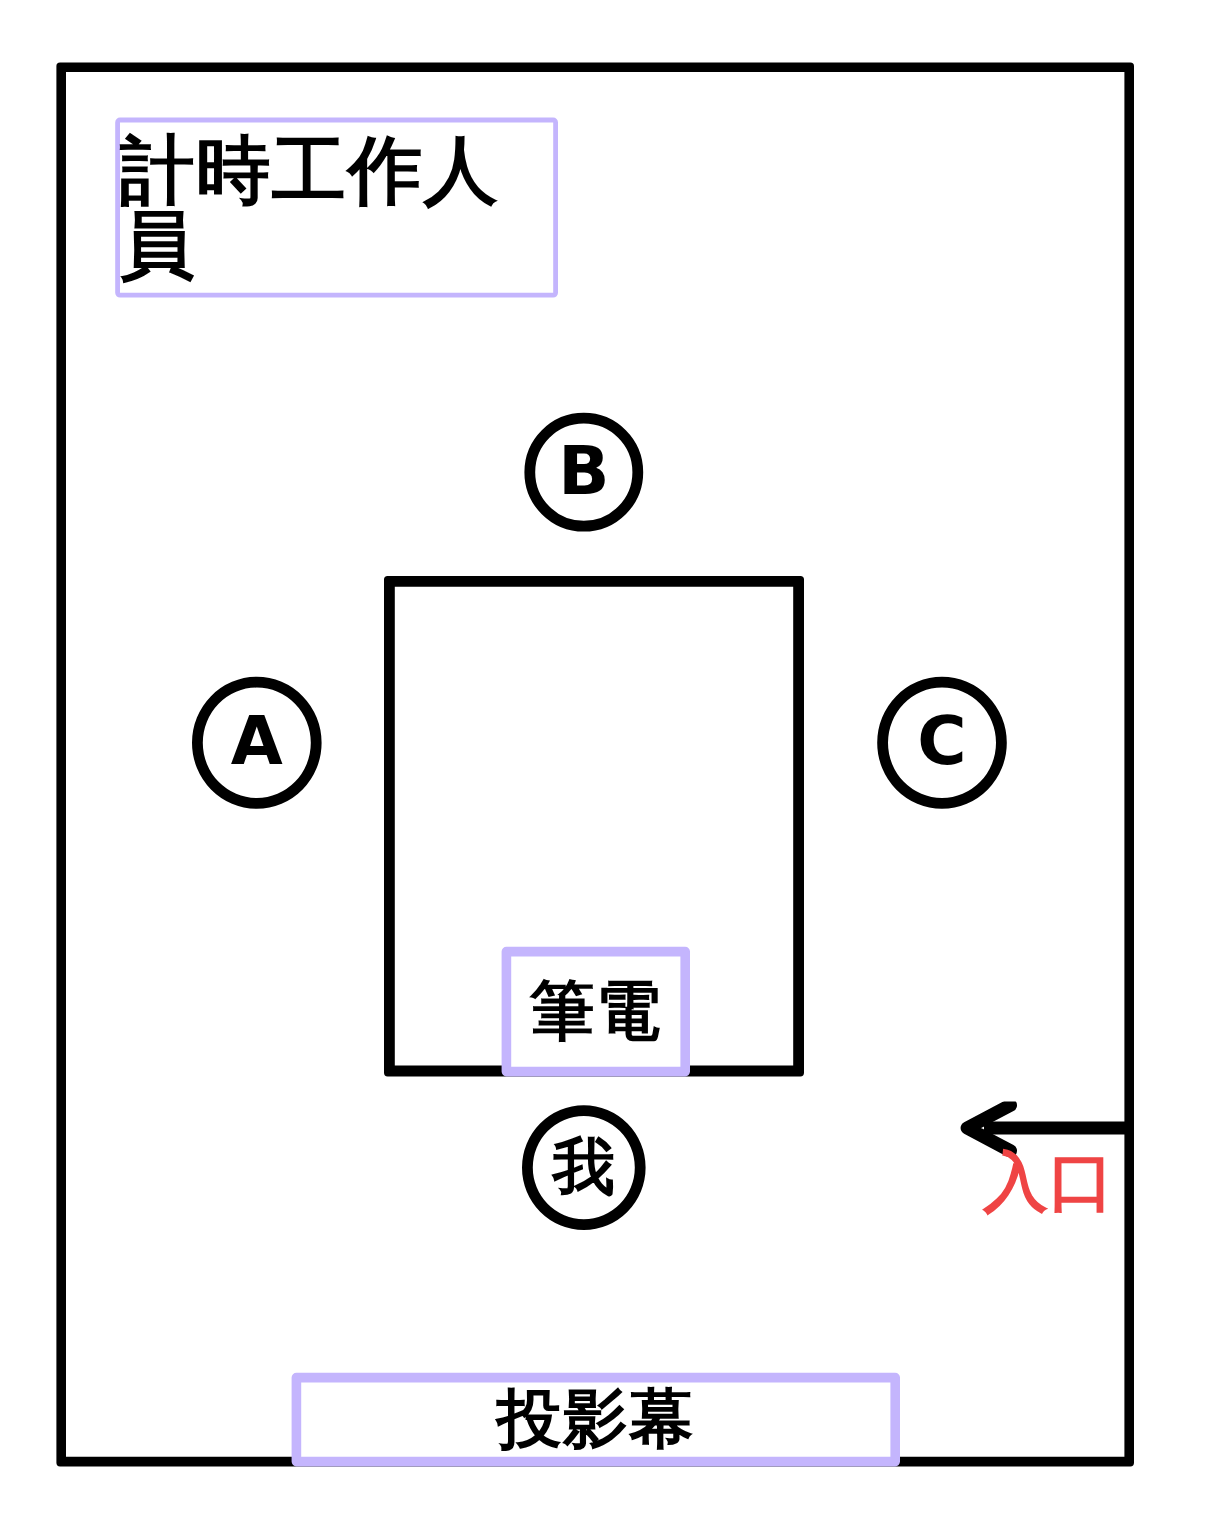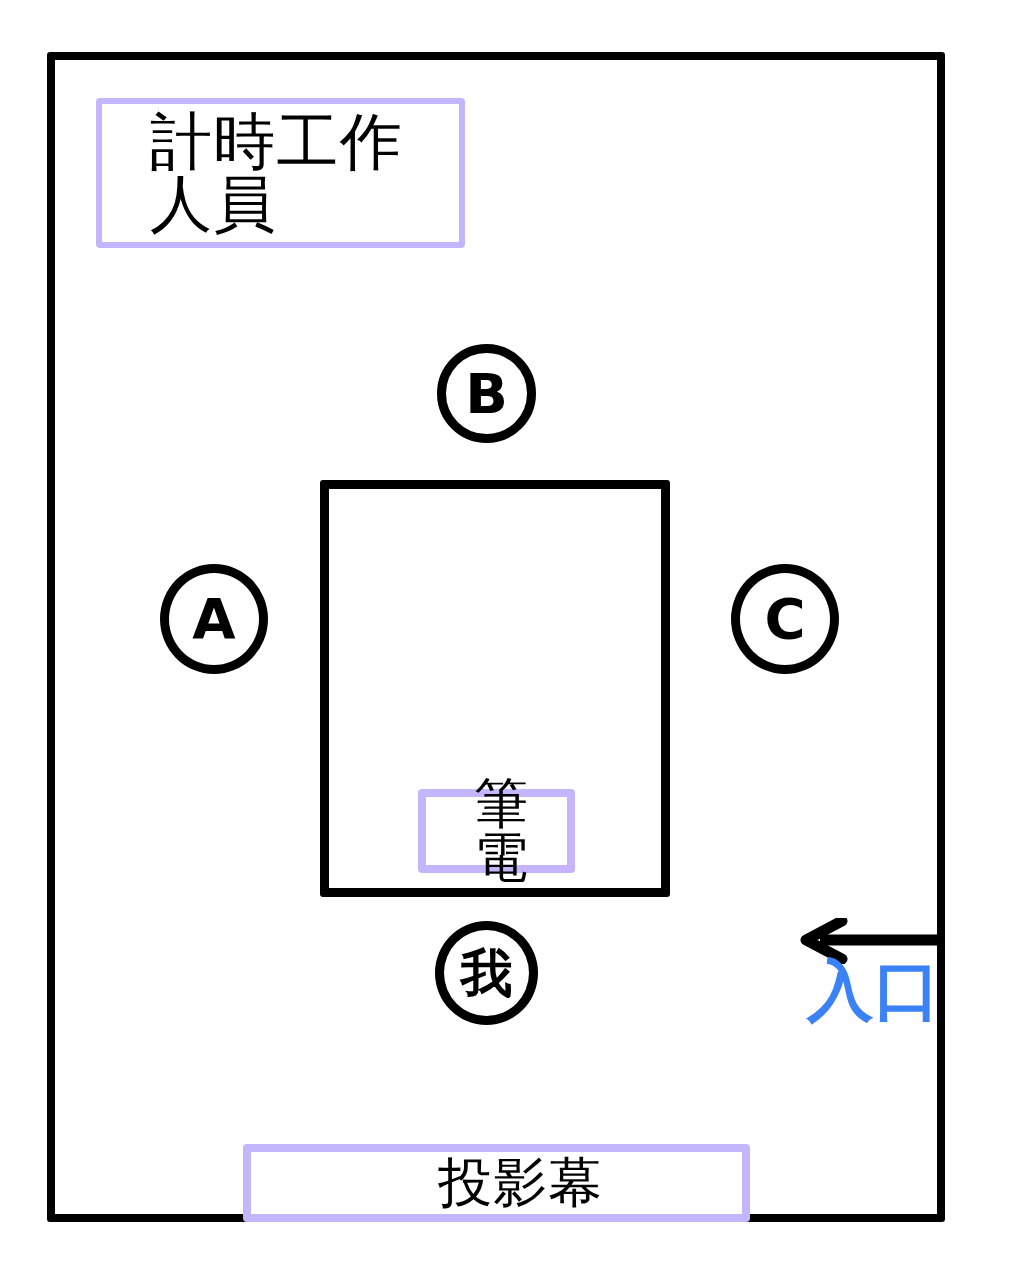--- a/index.html
+++ b/index.html
@@ -27,44 +27,43 @@
     height: 1170px;
     border: 8px solid #000000;
     border-radius: 3px;
     box-sizing: border-box;
     background: transparent;
   }
   
   .label-box {
     position: absolute;
     box-sizing: border-box;
-    border: 6px solid #c4b5fd;
+    border: 4px solid #c4b5fd;
     border-radius: 4px;
     background: #ffffff;
     display: flex;
     align-items: center;
     justify-content: center;
     color: #000000;
-    font-weight: 400;
+    font-weight: 700;
     letter-spacing: 0.02em;
     line-height: 1;
-    padding-left: 48px;
   }
   .staff-box {
     left: 96px;
     top: 98px;
     width: 369px;
     height: 150px;
     font-size: 62px;
   }
   .laptop-box {
     left: 418px;
     top: 789px;
     width: 157px;
-    height: 84px;
+    height: 108px;
     border-width: 8px;
     font-size: 54px;
   }
   .screen-box {
     left: 243px;
     top: 1144px;
     width: 507px;
     height: 78px;
     border-width: 8px;
     font-size: 54px;
@@ -116,23 +115,23 @@
     left: 0;
     top: 0;
     width: 148px;
     height: 46px;
   }
   .entrance-label {
     position: absolute;
     left: 6px;
     top: 40px;
     width: 140px;
-    font-size: 66px;
+    font-size: 54px;
     font-weight: 700;
-    color: #3b82f6;
+    color: #ef4444;
     line-height: 1;
     letter-spacing: 0.01em;
     text-align: center;
   }
 </style>
 </head>
 <body>
 
 <div id="canvas">
 

